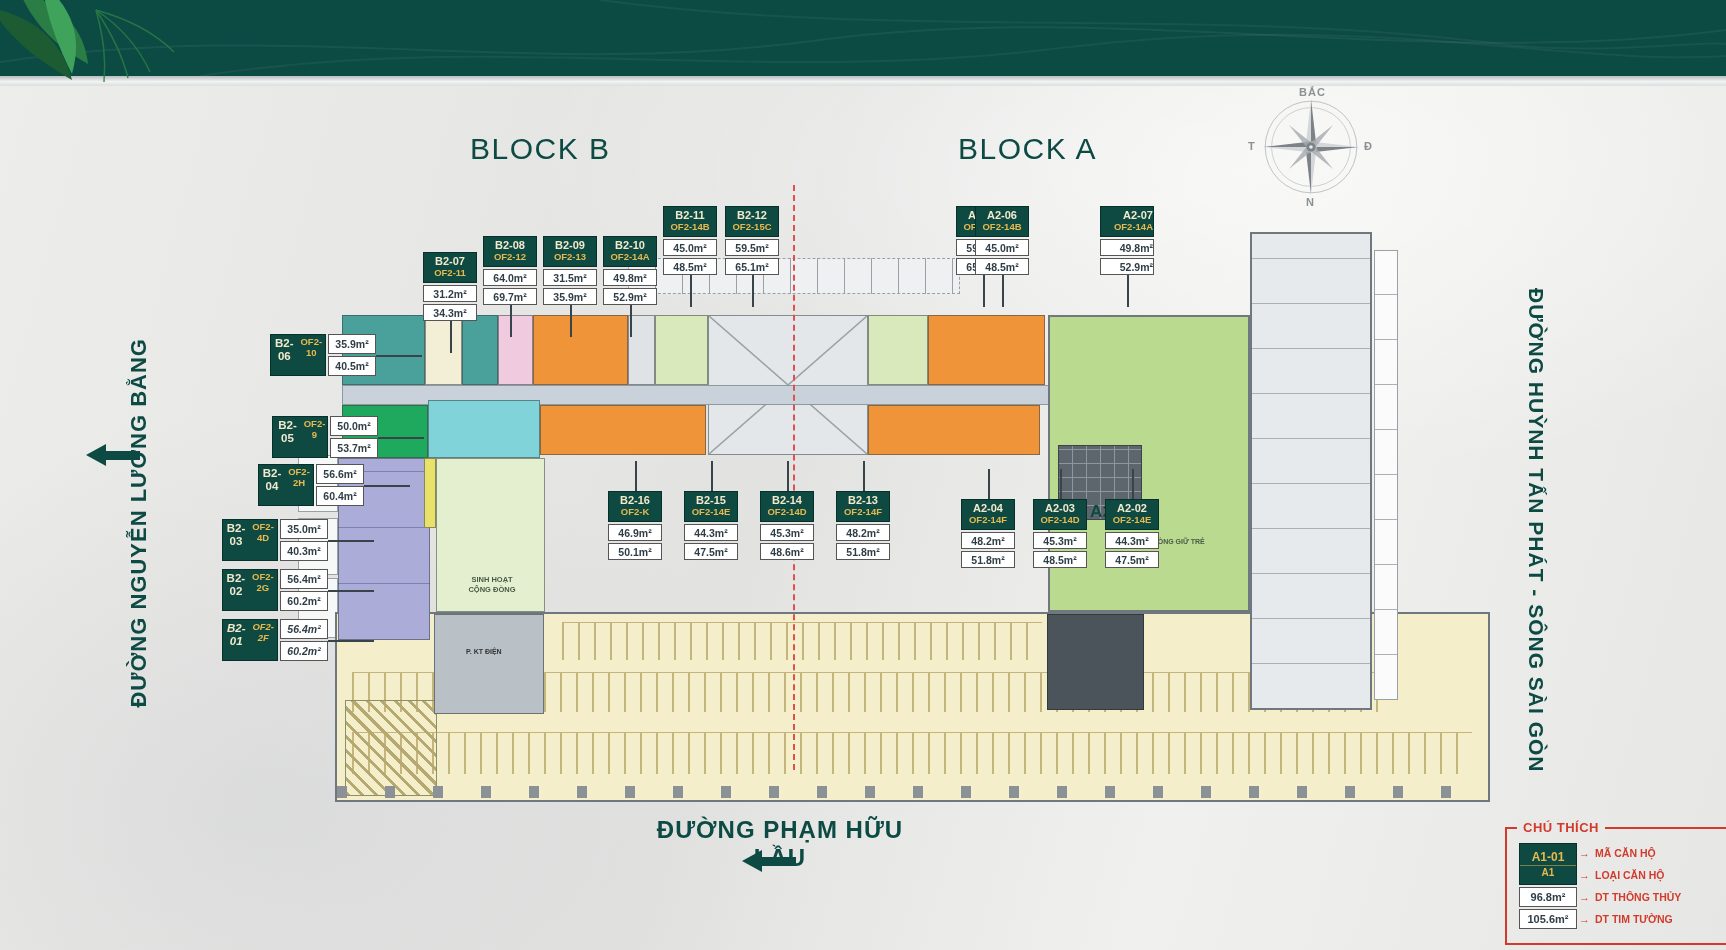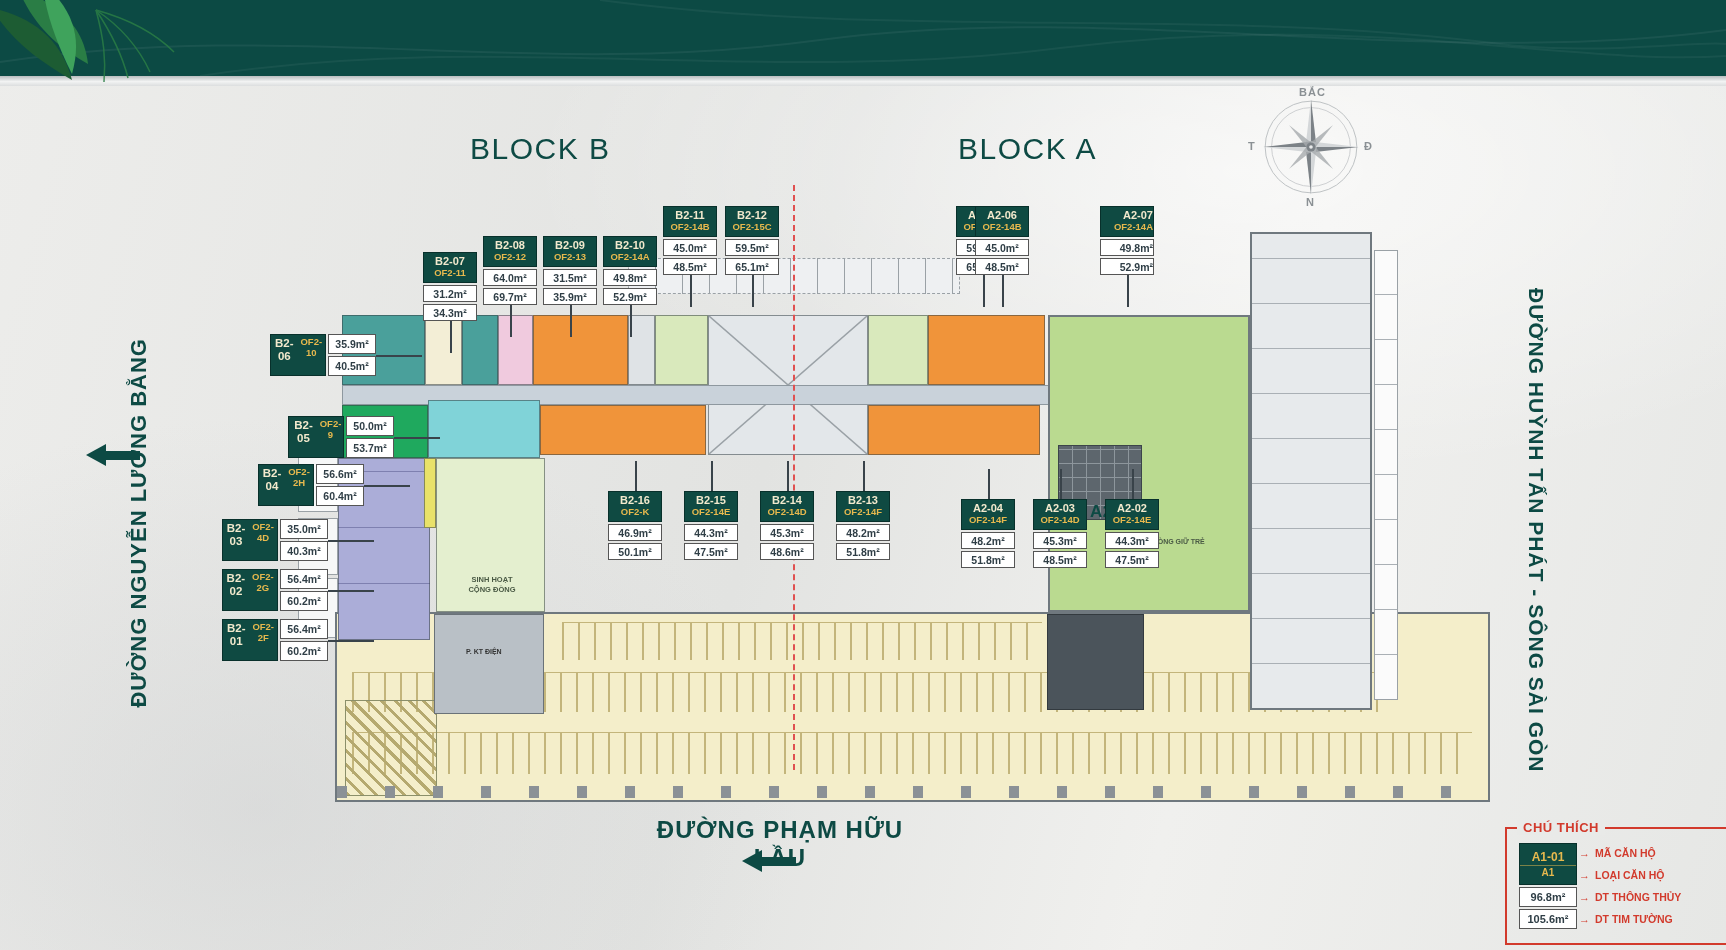--- a/index.html
+++ b/index.html
@@ -337,21 +337,21 @@
       <div class="unit unit-h lead-right" style="left: 270px; top: 334px;">
     <div class="u-head">
       <div class="u-code">B2-06</div>
       <div class="u-type">OF2-10</div>
     </div>
     <div class="u-areas">
       <div class="u-area">35.9m²</div>
       <div class="u-area">40.5m²</div>
     </div>
   </div>
-      <div class="unit unit-h lead-right" style="left: 288px; top: 416px;">
+      <div class="unit unit-h lead-right" style="left: 272px; top: 416px;">
     <div class="u-head">
       <div class="u-code">B2-05</div>
       <div class="u-type">OF2-9</div>
     </div>
     <div class="u-areas">
       <div class="u-area">50.0m²</div>
       <div class="u-area">53.7m²</div>
     </div>
   </div>
       <div class="unit unit-h lead-right" style="left: 258px; top: 464px;">
@@ -377,21 +377,21 @@
       <div class="unit unit-h lead-right" style="left: 222px; top: 569px;">
     <div class="u-head">
       <div class="u-code">B2-02</div>
       <div class="u-type">OF2-2G</div>
     </div>
     <div class="u-areas">
       <div class="u-area">56.4m²</div>
       <div class="u-area">60.2m²</div>
     </div>
   </div>
-      <div class="unit unit-h lead-right" style="left: 222px; top: 619px;">
+      <div class="unit unit-h lead-right" style="left: 222px; top: 619px; font-style: italic;">
     <div class="u-head">
       <div class="u-code">B2-01</div>
       <div class="u-type">OF2-2F</div>
     </div>
     <div class="u-areas">
       <div class="u-area">56.4m²</div>
       <div class="u-area">60.2m²</div>
     </div>
   </div>
       <div class="unit unit-v lead-up" style="left: 608px; top: 491px;">

